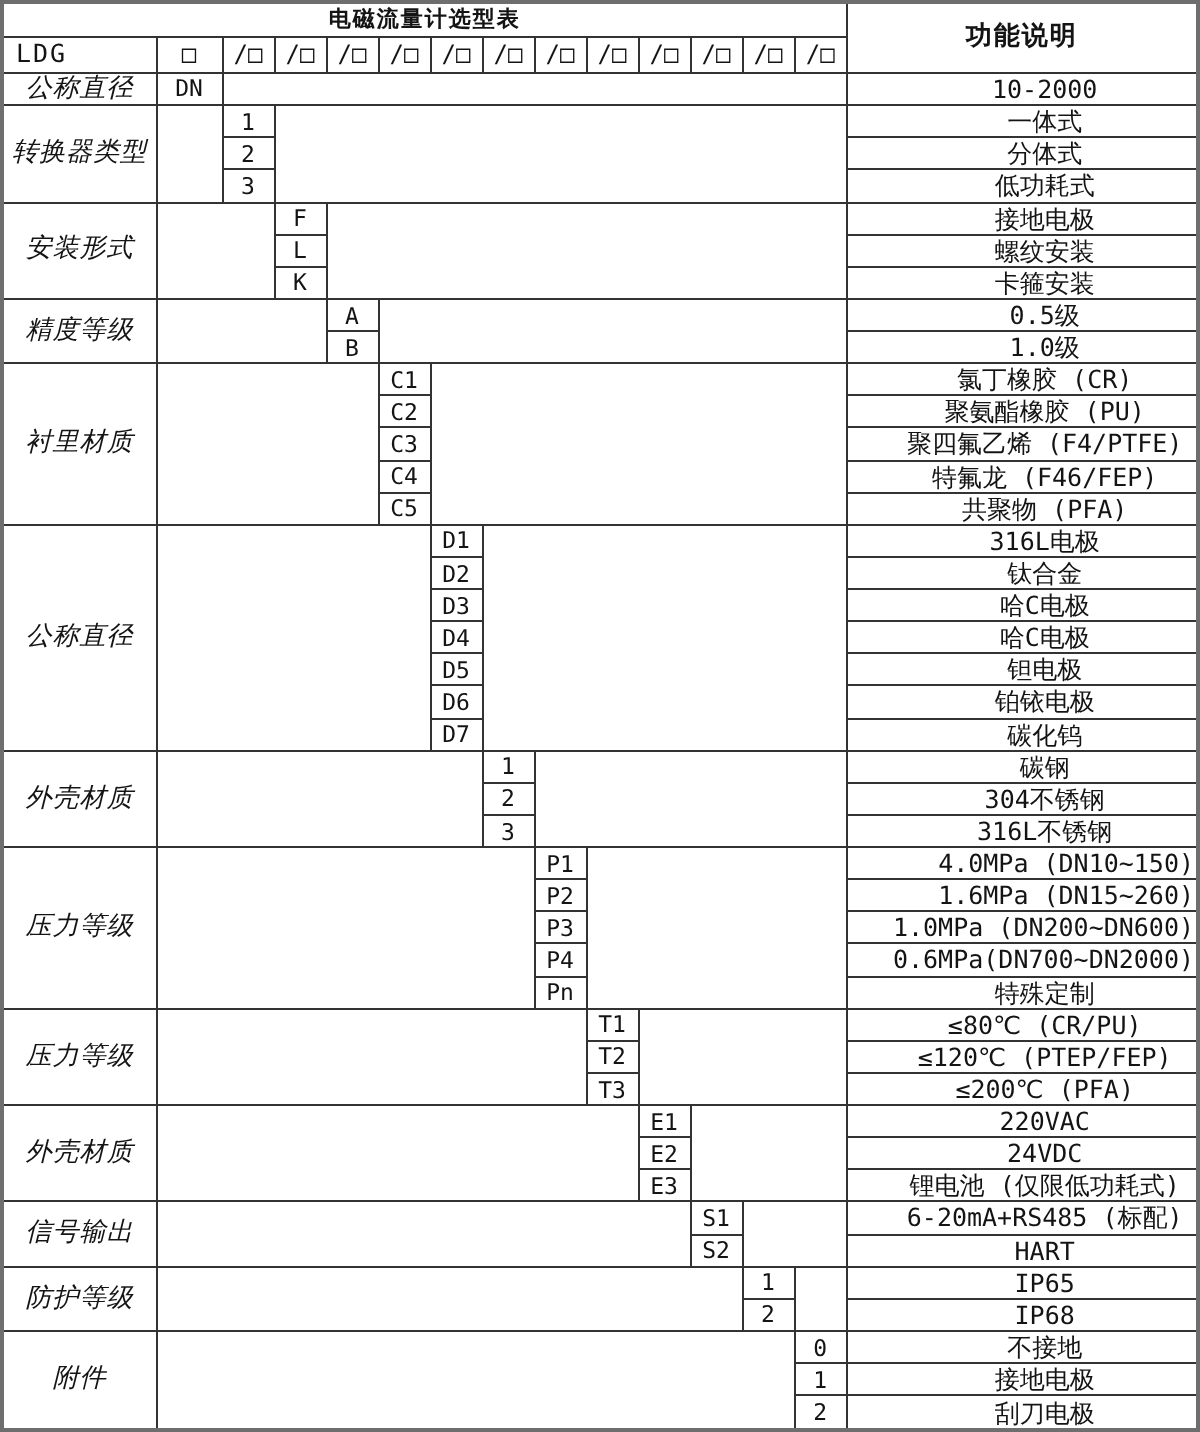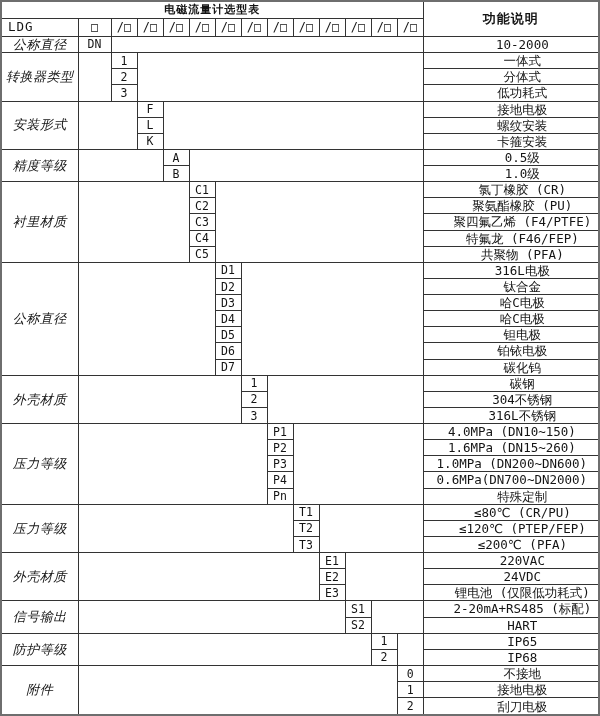--- a/index.html
+++ b/index.html
@@ -7,21 +7,21 @@
   table.sel{border-collapse:collapse;table-layout:fixed;width:600px;height:716px;background:#fff;border:2px solid #6e6e6e;}
   td{border:1px solid #333;padding:0 1px;text-align:center;vertical-align:middle;
      color:#141414;font-size:12px;line-height:1.05;overflow:hidden;white-space:nowrap;}
   td.title{font-size:11px;font-weight:600;letter-spacing:1px;}
   td.fnhdr{font-size:13px;font-weight:700;letter-spacing:1px;}
   td.model{text-align:left;padding-left:6px;font-size:12.5px;letter-spacing:1px;}
   td.boxc{font-size:12px;}
   td.lbl{font-size:13px;letter-spacing:0.5px;font-style:italic;}
   td.code{font-size:11.5px;}
   td.val{font-size:12.5px;padding-left:24px;}
-  td.val.left{text-align:center;padding-left:3px;}
+  td.val.left{text-align:right;padding-left:3px;}
   tr.title-row{height:17px;}
   tr.model-row{height:18px;}
 </style>
 </head>
 <body>
 
 <div class="sheet">
   <table class="sel">
     <colgroup>
       <col style="width:77px">
@@ -228,21 +228,21 @@
         </tr>
         <tr>
           <td class="code">E3</td>
           <td class="val">锂电池 (仅限低功耗式)</td>
         </tr>
         <tr>
           <td class="lbl" rowspan="2">信号输出</td>
           <td colspan="10" rowspan="2"></td>
           <td class="code">S1</td>
           <td colspan="2" rowspan="2"></td>
-          <td class="val">2-20mA+RS485 (标配)</td>
+          <td class="val">6-20mA+RS485 (标配)</td>
         </tr>
         <tr>
           <td class="code">S2</td>
           <td class="val">HART</td>
         </tr>
         <tr>
           <td class="lbl" rowspan="2">防护等级</td>
           <td colspan="11" rowspan="2"></td>
           <td class="code">1</td>
           <td rowspan="2"></td>

